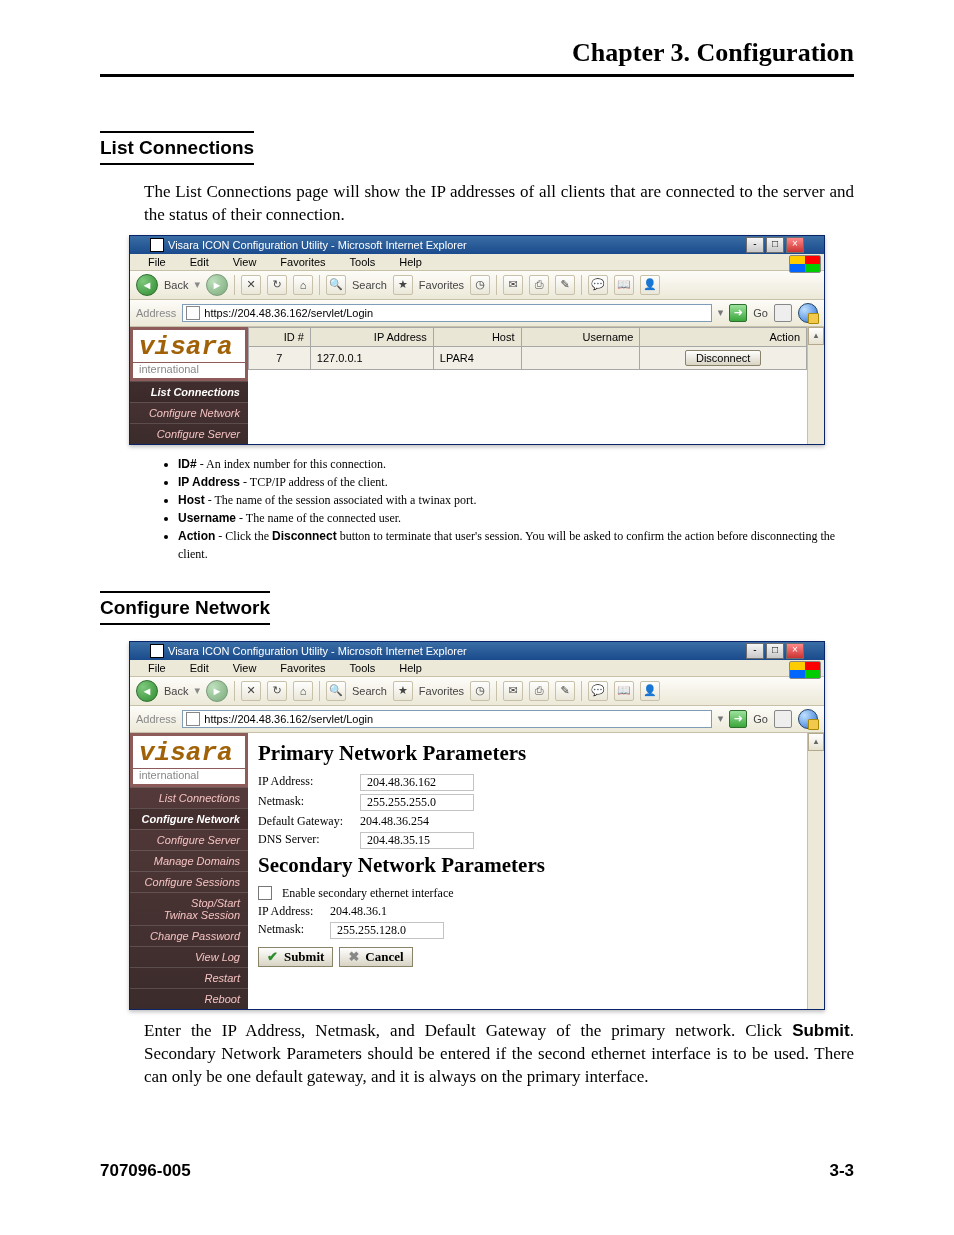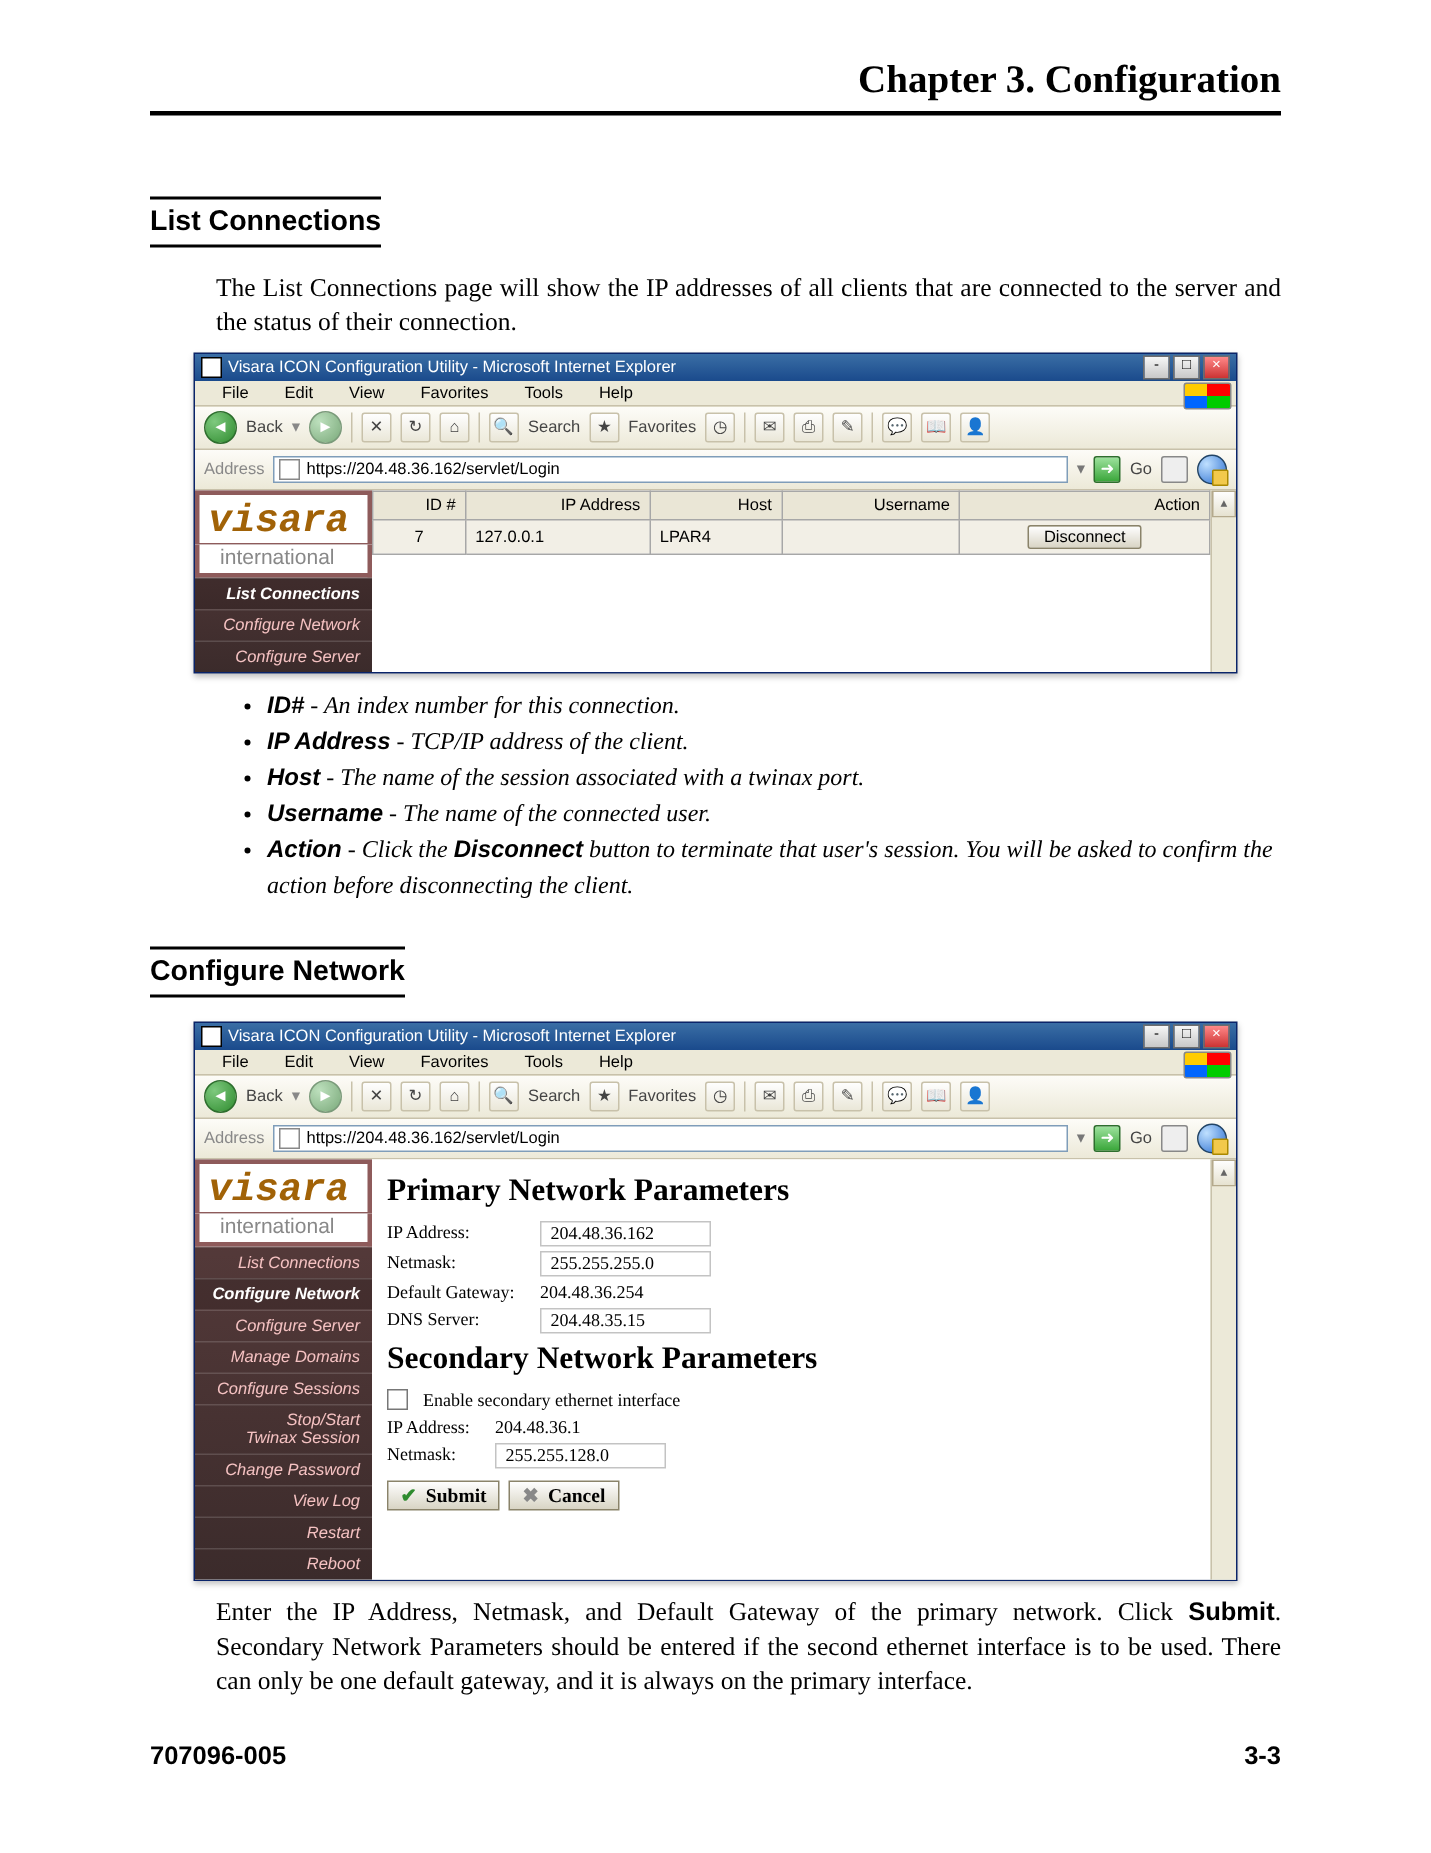--- a/index.html
+++ b/index.html
@@ -39,23 +39,22 @@
     margin-left: 44px;
     font-size: 17px;
     line-height: 1.35;
     margin-top: 6px;
     margin-bottom: 8px;
     text-align: justify;
   }
   ul.fields {
     margin: 6px 0 10px 60px;
     padding: 0;
-    font-size: 16px;
+    font-size: 12px;
     line-height: 1.5;
-    font-style: italic;
   }
   ul.fields li { margin-left: 18px; }
   .b { font-family: Arial, Helvetica, sans-serif; font-weight: bold; }
 
   
   .browser {
     width: 694px;
     margin: 6px auto 10px auto;
     border: 1px solid #0a246a;
     font-family: Tahoma, Arial, sans-serif;
@@ -63,21 +62,21 @@
     color: #000;
     background: #ece9d8;
     box-shadow: 0 2px 4px rgba(0,0,0,.25);
   }
   .titlebar {
     background: linear-gradient(#3a6ea5,#1a4a8c);
     color: #fff;
     height: 18px;
     display: flex;
     align-items: center;
-    padding: 0 4px;
+    padding: 0 20px;
     font-size: 11px;
   }
   .title-ico {
     width: 12px; height: 12px;
     background: #fff; border: 1px solid #000;
     margin-right: 4px;
   }
   .title-text { flex: 1; }
   .winbtns { display: flex; gap: 2px; }
   .winbtn {
@@ -168,22 +167,22 @@
     background:#fff; color:#a16207;
     font-family: Liberation Mono, monospace;
     font-style: italic;
     font-weight: bold;
     font-size: 26px;
     padding: 2px 6px 0 6px;
     border:3px solid #8e5b5b;
     border-bottom-width:1px;
   }
   .sidebar .logo-sub{
-    background:#fff; color:#888; font-size:14px; text-align:right;
-    padding: 0 22px 3px 6px;
+    background:#fff; color:#888; font-size:11px; 
+    padding: 0 6px 3px 6px;
     border:3px solid #8e5b5b; border-top:0;
   }
   .navitem {
     font-style: italic;
     color:#f5c2c2;
     font-size: 11px;
     text-align: right;
     padding: 4px 8px;
     border-top:1px solid rgba(255,255,255,.15);
   }

